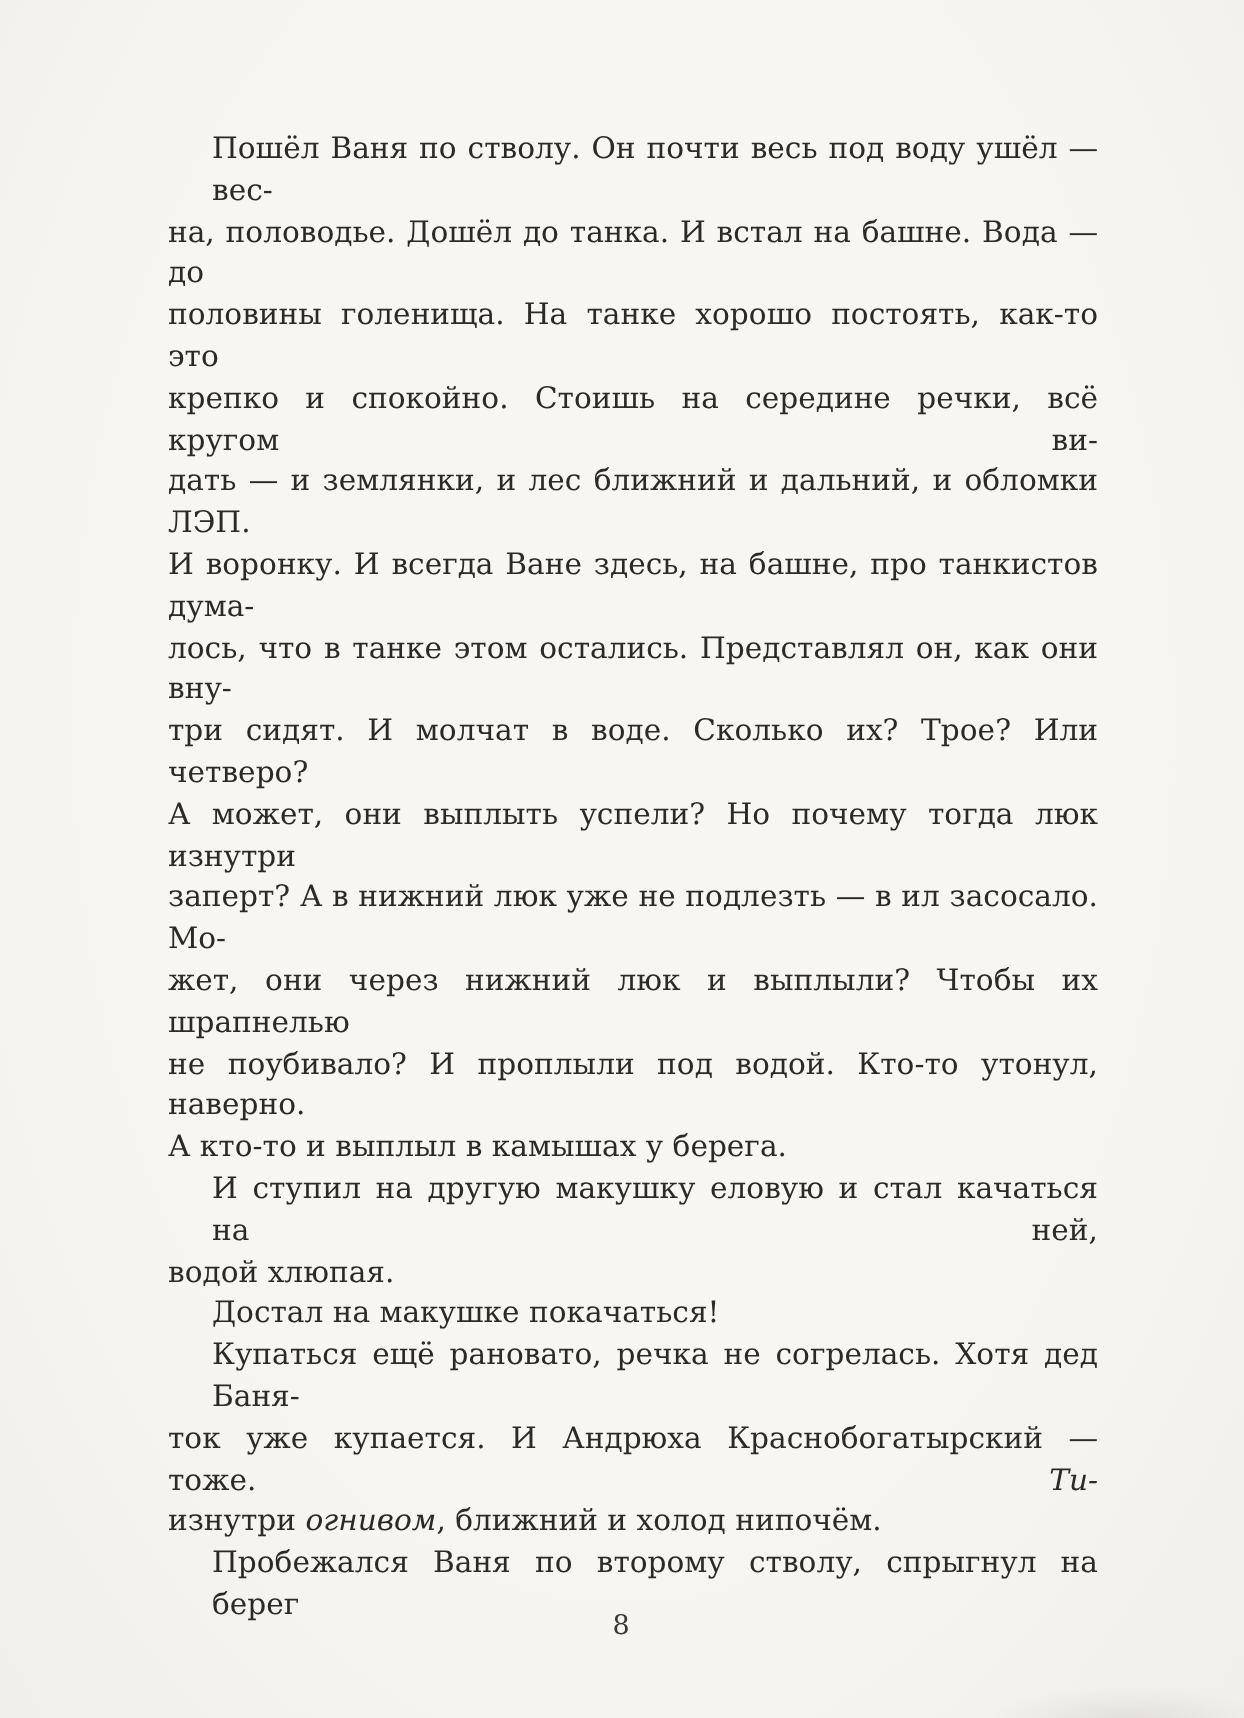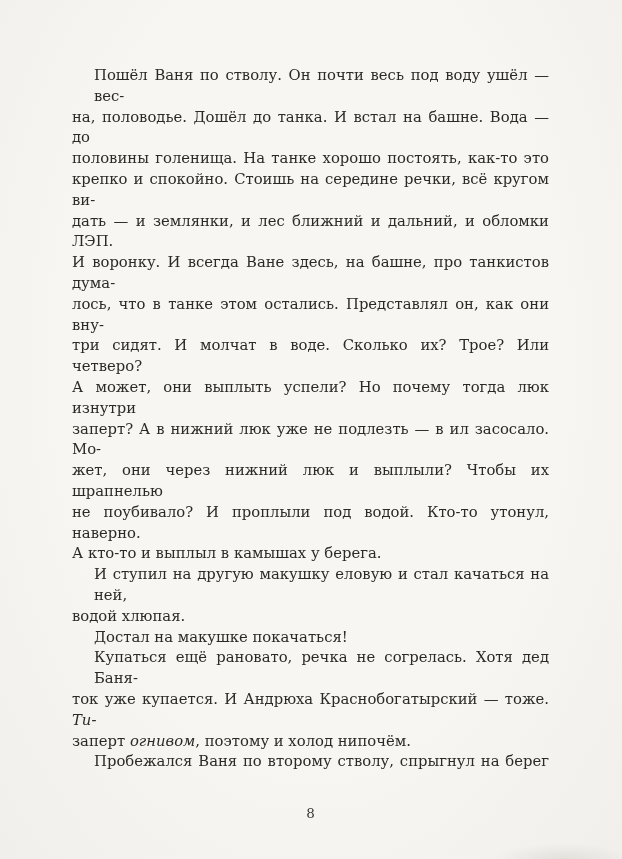--- a/index.html
+++ b/index.html
@@ -32,20 +32,21 @@
   }
   .line {
     font-size: 14.8px;
     line-height: 20.8px;
     white-space: normal;
     text-align: justify;
     text-align-last: justify;
     -moz-text-align-last: justify;
     text-justify: inter-word;
     color: #2c2a27;
+    margin-left: 12px;
   }
   .line.first {
     padding-left: 22px;
     box-sizing: border-box;
   }
   .line.last {
     text-align-last: left;
     -moz-text-align-last: left;
   }
   .line i {
@@ -94,21 +95,21 @@
       <div class="paragraph">
         <div class="line first"><span>И ступил на другую макушку еловую и стал качаться на ней,</span></div>
         <div class="line last"><span>водой хлюпая.</span></div>
       </div>
       <div class="paragraph">
         <div class="line first last"><span>Достал на макушке покачаться!</span></div>
       </div>
       <div class="paragraph">
         <div class="line first"><span>Купаться ещё рановато, речка не согрелась. Хотя дед Баня-</span></div>
         <div class="line"><span>ток уже купается. И Андрюха Краснобогатырский — тоже. </span><i>Ти-</i></div>
-        <div class="line last"><span>заперт </span><i>огнивом</i><span>, поэтому и холод нипочём.</span></div>
+        <div class="line last"><span>изнутри </span><i>огнивом</i><span>, ближний и холод нипочём.</span></div>
       </div>
       <div class="paragraph">
         <div class="line first"><span>Пробежался Ваня по второму стволу, спрыгнул на берег</span></div>
       </div>
     </div>
   <div class="page-number">8</div>
   <div class="scan-smudge"></div>
 </div>
 
 </body></html>

